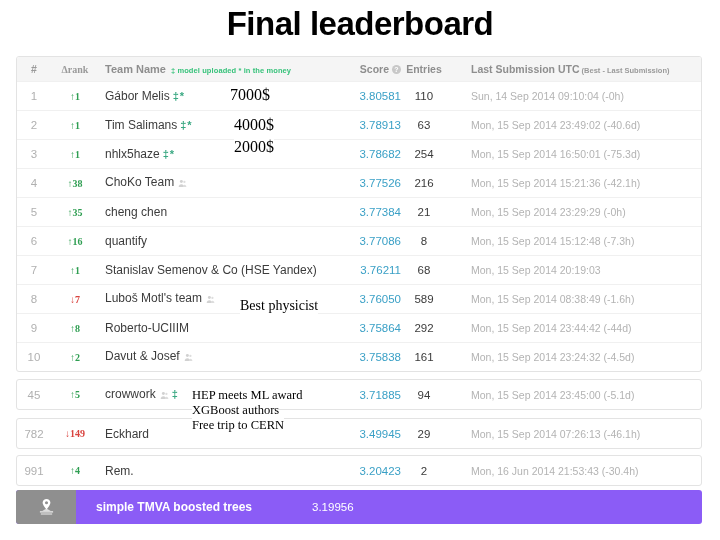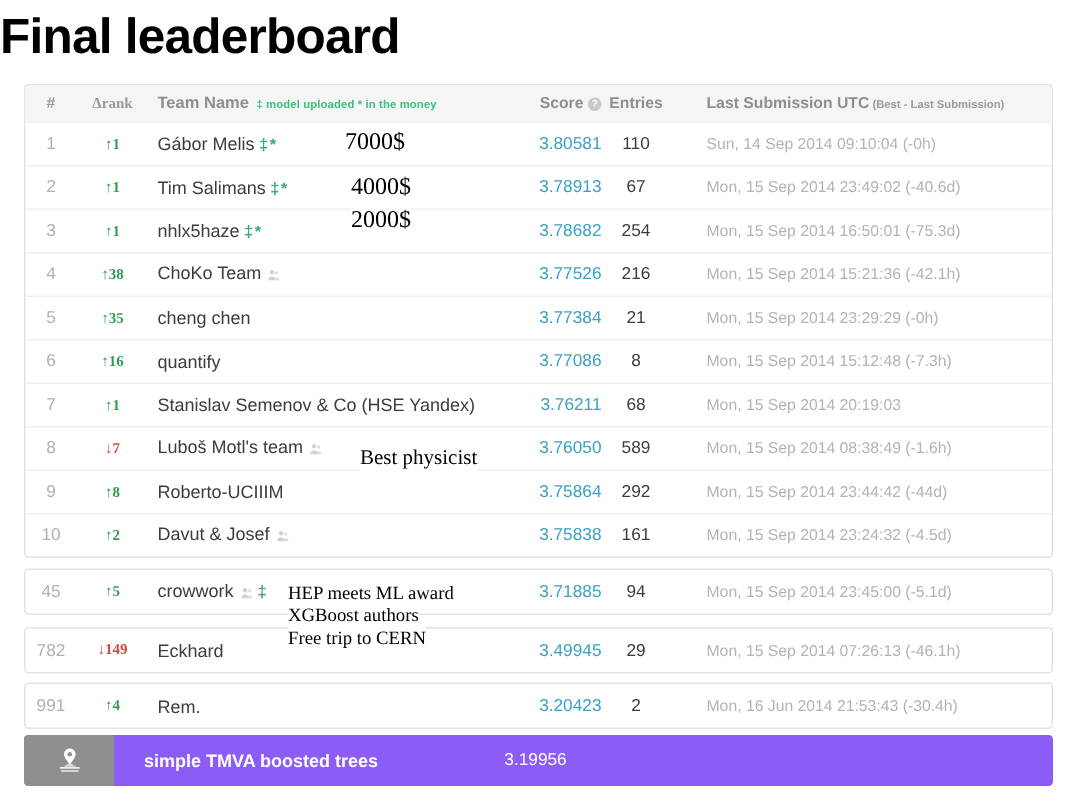--- a/index.html
+++ b/index.html
@@ -10,21 +10,21 @@
     width: 720px;
     height: 540px;
     background: #ffffff;
     font-family: "Liberation Sans", sans-serif;
     overflow: hidden;
     position: relative;
   }
 
   
   .slide-title {
-    text-align: left;
+    text-align: center;
     font-family: "Liberation Sans", sans-serif;
     font-weight: bold;
     font-size: 33px;
     letter-spacing: -0.5px;
     color: #000000;
     margin: 4px 0 0 0;
     line-height: 40px;
   }
 
   
@@ -128,21 +128,21 @@
     display: flex;
     align-items: center;
     justify-content: center;
   }
   .row.bench .c-team {
     color: #ffffff;
     font-weight: bold;
     font-size: 12px;
     padding-left: 20px;
   }
-  .row.bench .c-score { color: #ffffff; text-align: center; padding-left: 6px; width: 90px;}
+  .row.bench .c-score { color: #ffffff; text-align: left; padding-left: 6px; width: 90px;}
   .row.bench .c-entries, .row.bench .c-sub { color: #ffffff; }
 
   
   .anno {
     position: absolute;
     font-family: "Liberation Serif", serif;
     color: #000000;
     background: #ffffff;
     line-height: 1.12;
     white-space: pre;
@@ -175,21 +175,21 @@
         <div class="c-team"><span>Gábor Melis</span><span class="mark">‡</span><span class="star">*</span></div>
         <div class="c-score">3.80581</div>
         <div class="c-entries">110</div>
         <div class="c-sub">Sun, 14 Sep 2014 09:10:04 (-0h)</div>
       </div>
       <div class="row">
         <div class="c-rank">2</div>
         <div class="c-drank up">↑1</div>
         <div class="c-team"><span>Tim Salimans</span><span class="mark">‡</span><span class="star">*</span></div>
         <div class="c-score">3.78913</div>
-        <div class="c-entries">67</div>
+        <div class="c-entries">63</div>
         <div class="c-sub">Mon, 15 Sep 2014 23:49:02 (-40.6d)</div>
       </div>
       <div class="row">
         <div class="c-rank">3</div>
         <div class="c-drank up">↑1</div>
         <div class="c-team"><span>nhlx5haze</span><span class="mark">‡</span><span class="star">*</span></div>
         <div class="c-score">3.78682</div>
         <div class="c-entries">254</div>
         <div class="c-sub">Mon, 15 Sep 2014 16:50:01 (-75.3d)</div>
       </div>

